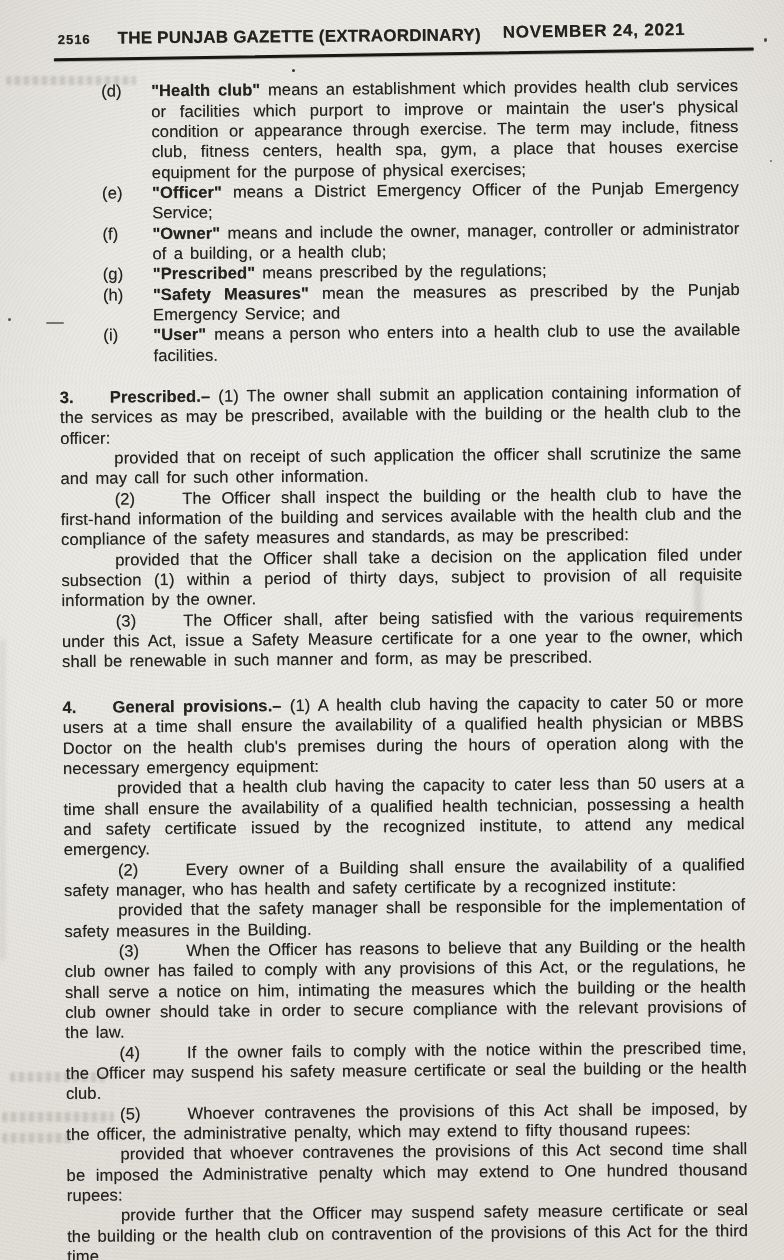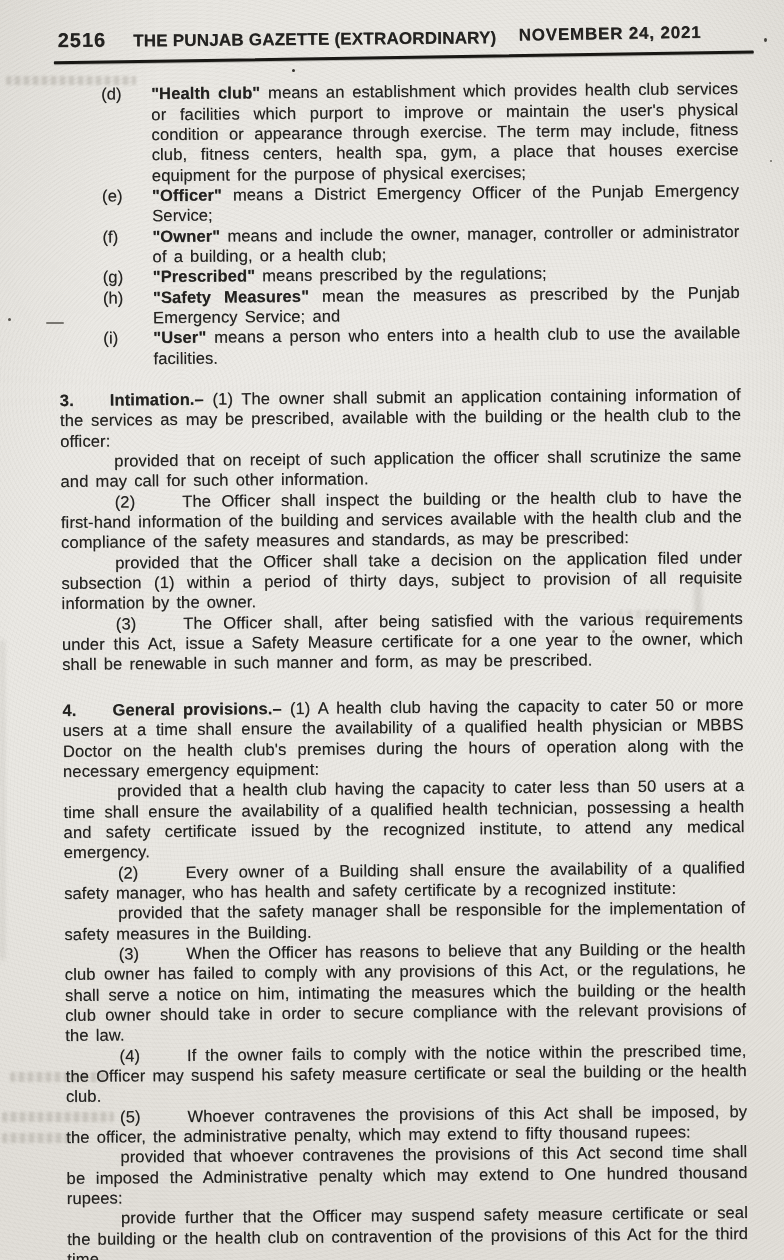--- a/index.html
+++ b/index.html
@@ -25,21 +25,21 @@
   }
   .content {
     position: absolute; left: 0; top: 0; right: 0;
     transform: rotate(-0.5deg); transform-origin: 400px 80px;
   }
   .header {
     display: flex; align-items: baseline; white-space: nowrap;
     margin: 26px 36px 0 58px; font-weight: bold;
     text-shadow: 0.3px 0.3px 0.4px rgba(25,24,22,0.6);
   }
-  .pageno { font-size: 20px; letter-spacing: 1px; }
+  .pageno { font-size: 13px; letter-spacing: 1px; }
   .htitle { font-size: 17px; margin-left: 27px; letter-spacing: 0.2px; }
   .hdate  { font-size: 17px; margin-left: 22px; letter-spacing: 0.8px;
             transform: translateY(-3px) rotate(-0.4deg); }
   .hrule {
     height: 3.2px; background: #181714; margin: 7px 30px 0 54px;
     transform: rotate(-0.38deg); border-radius: 1px;
     box-shadow: 0 1px 0 rgba(40,38,34,0.25);
   }
   .body-text {
     margin: 22px 46px 0 57px;
@@ -133,21 +133,21 @@
           <span class="def-label">(h)</span>
           <span class="def-body"><b class="term">"Safety Measures"</b><span> mean the measures as prescribed by the Punjab Emergency Service; and</span></span>
         </div>
         <div class="def">
           <span class="def-label">(i)</span>
           <span class="def-body"><b class="term">"User"</b><span> means a person who enters into a health club to use the available facilities.</span></span>
         </div>
       </div>
 
       <div class="section">
-        <p class="para"><b class="sec-num">3.</b><b class="sec-title">Intimation.–</b><span> (1) The owner shall submit an application containing information of the services as may be prescribed, available with the building or the health club to the officer:</span></p>
+        <p class="para"><b class="sec-num">3.</b><b class="sec-title">Prescribed.–</b><span> (1) The owner shall submit an application containing information of the services as may be prescribed, available with the building or the health club to the officer:</span></p>
         <p class="para ind"><span class="pnum"></span><span>provided that on receipt of such application the officer shall scrutinize the same and may call for such other information.</span></p>
         <p class="para ind"><span class="pnum">(2)</span><span>The Officer shall inspect the building or the health club to have the first-hand information of the building and services available with the health club and the compliance of the safety measures and standards, as may be prescribed:</span></p>
         <p class="para ind"><span class="pnum"></span><span>provided that the Officer shall take a decision on the application filed under subsection (1) within a period of thirty days, subject to provision of all requisite information by the owner.</span></p>
         <p class="para ind"><span class="pnum">(3)</span><span>The Officer shall, after being satisfied with the various requirements under this Act, issue a Safety Measure certificate for a one year to the owner, which shall be renewable in such manner and form, as may be prescribed.</span></p>
       </div>
 
       <div class="section sec4">
         <p class="para"><b class="sec-num">4.</b><b class="sec-title">General provisions.–</b><span> (1) A health club having the capacity to cater 50 or more users at a time shall ensure the availability of a qualified health physician or MBBS Doctor on the health club's premises during the hours of operation along with the necessary emergency equipment:</span></p>
         <p class="para ind"><span class="pnum"></span><span>provided that a health club having the capacity to cater less than 50 users at a time shall ensure the availability of a qualified health technician, possessing a health and safety certificate issued by the recognized institute, to attend any medical emergency.</span></p>
         <p class="para ind"><span class="pnum">(2)</span><span>Every owner of a Building shall ensure the availability of a qualified safety manager, who has health and safety certificate by a recognized institute:</span></p>

